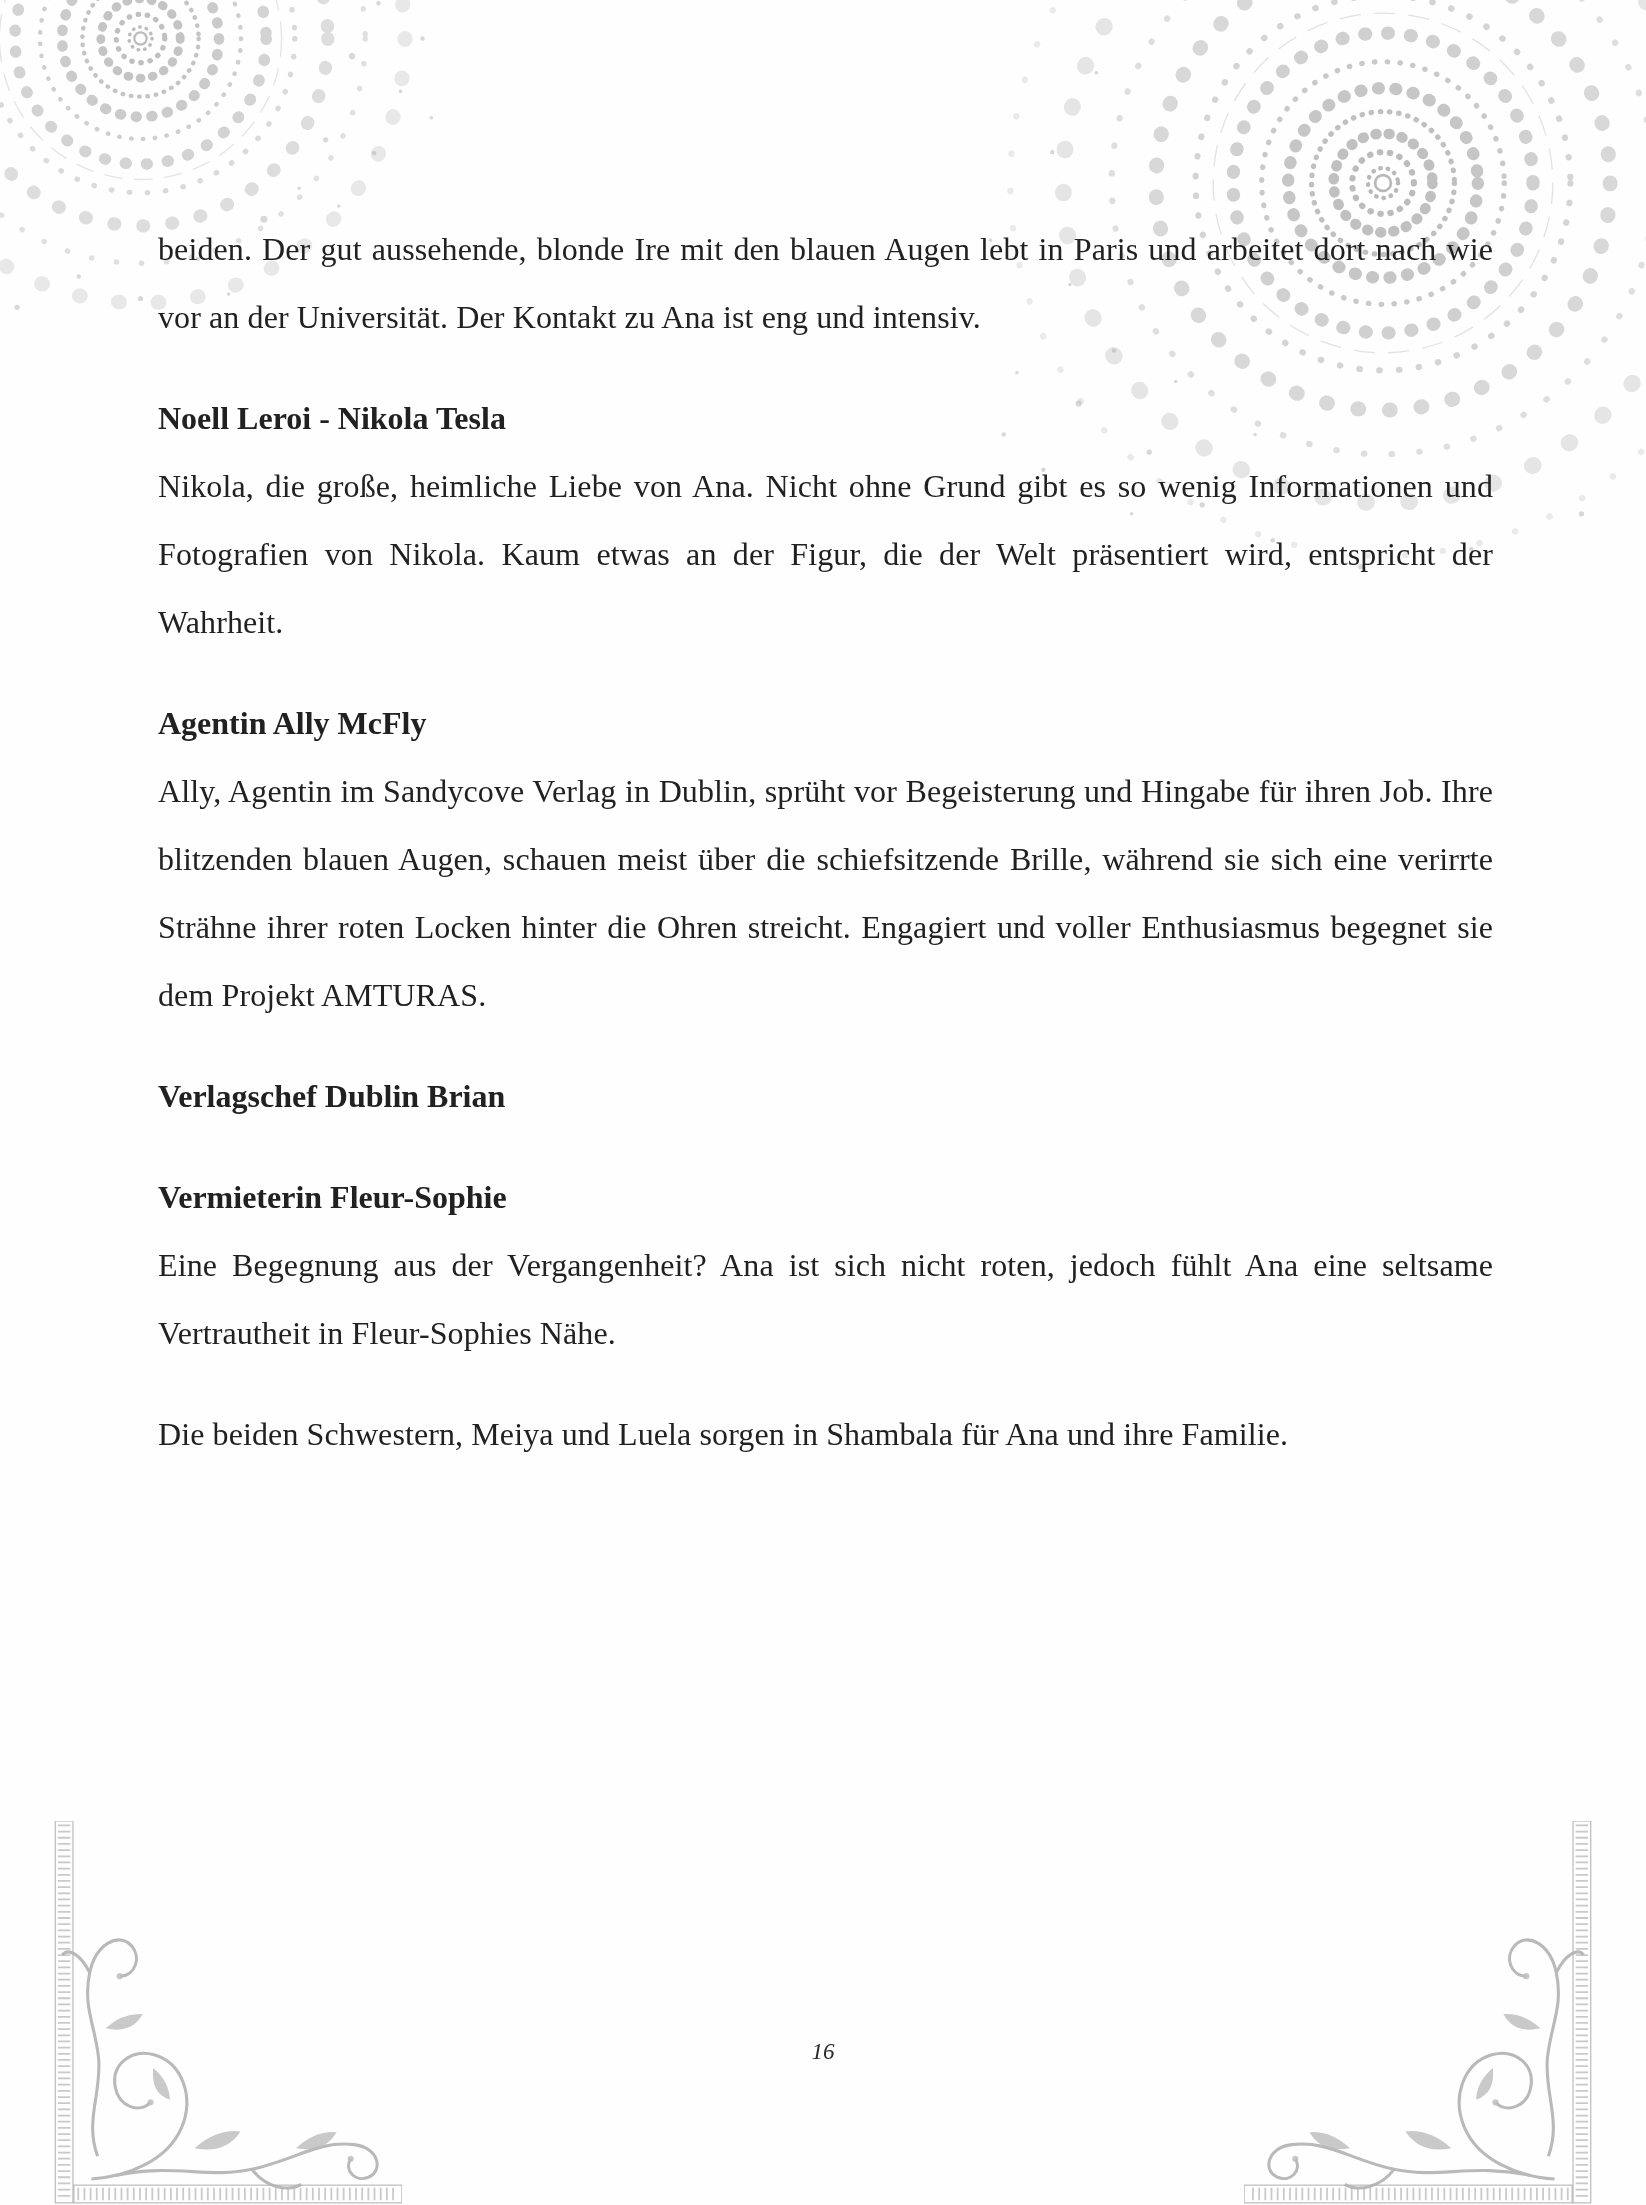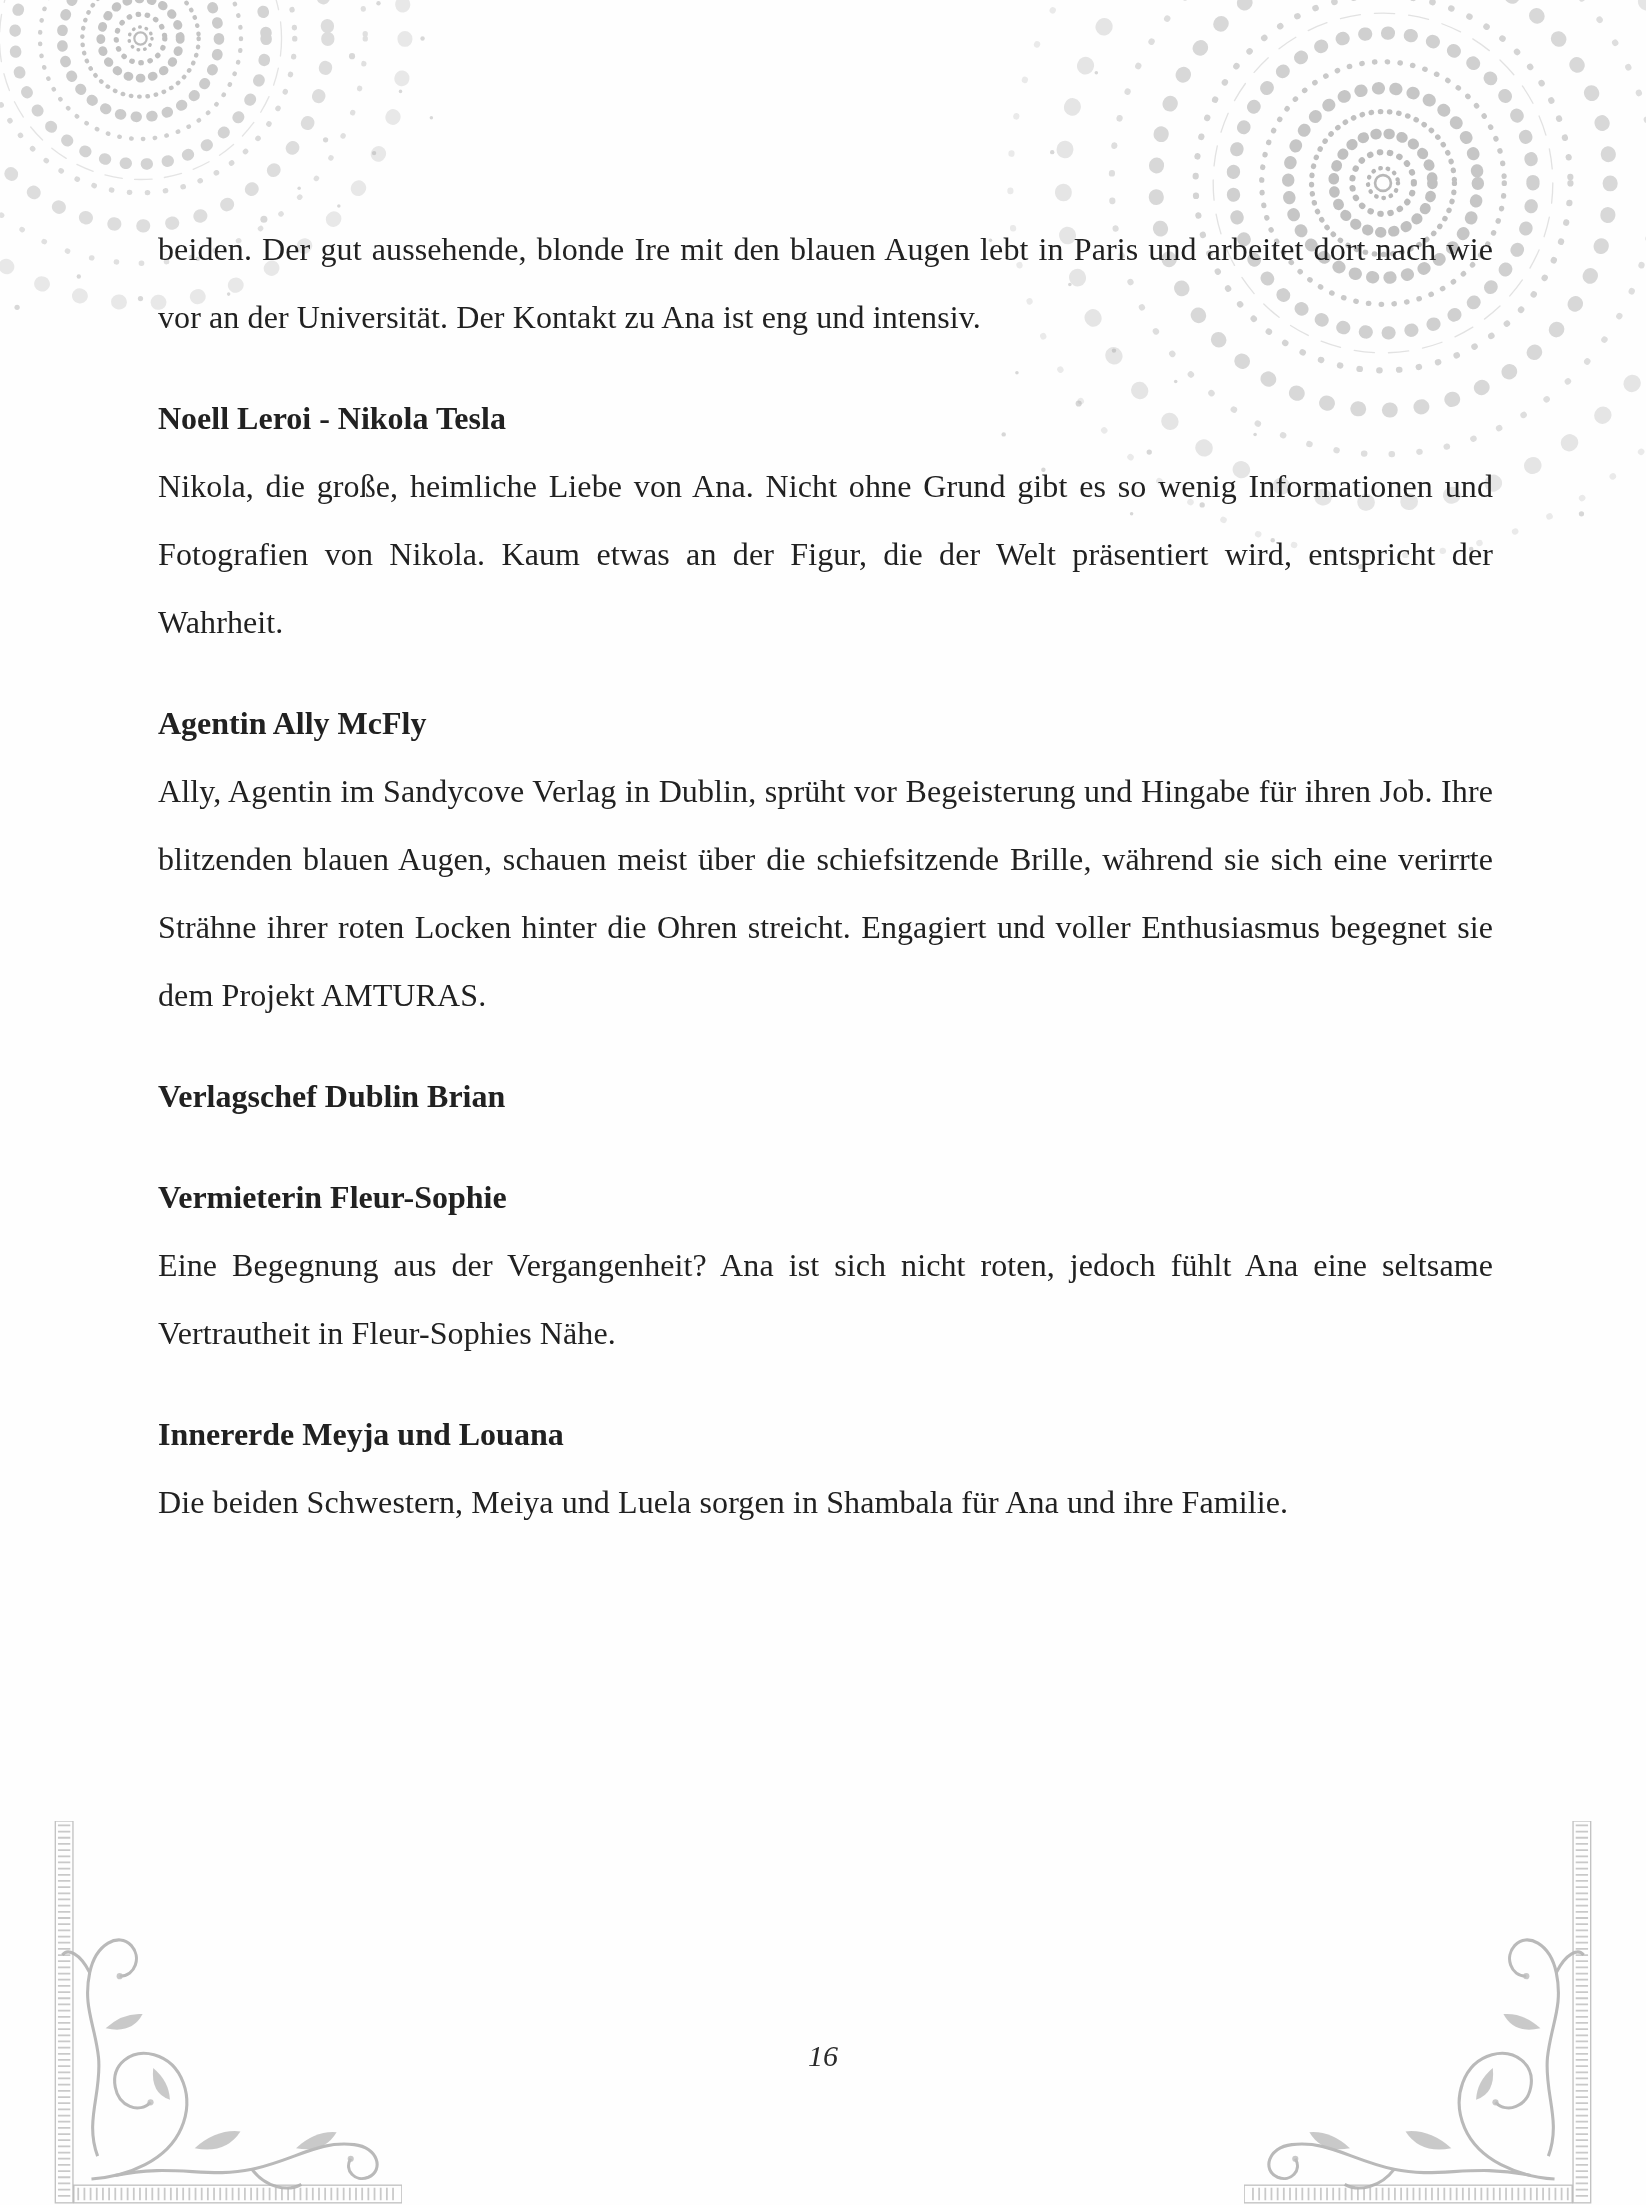--- a/index.html
+++ b/index.html
@@ -32,21 +32,21 @@
     line-height: 68px;
     text-align: left;
     font-weight: bold;
   }
   .section { margin-top: 33px; }
   .page-number {
     position: absolute;
     left: 0; right: 0;
     top: 2039px;
     text-align: center;
-    font-size: 30px;
+    font-size: 23px;
     font-style: italic;
     color: #2a2a2a;
   }
   .ornament { position: absolute; pointer-events: none; }
   .m-tl { left: -168px; top: -270px; }
   .m-tr { left: 964px; top: -236px; }
   .c-bl { left: 49px; top: 1821px; }
   .c-br { right: 49px; top: 1821px; transform: scaleX(-1); }
 </style>
 </head>
@@ -153,21 +153,20 @@
     <section class="section">
       <p class="heading">Verlagschef Dublin Brian</p>
     </section>
 
     <section class="section">
       <p class="heading">Vermieterin Fleur-Sophie</p>
       <p class="para">Eine Begegnung aus der Vergangenheit? Ana ist sich nicht roten, jedoch fühlt Ana eine seltsame Vertrautheit in Fleur-Sophies Nähe.</p>
     </section>
 
     <section class="section">
-      <p class="heading">Innererde Meyja und Louana</p>
       <p class="para">Die beiden Schwestern, Meiya und Luela sorgen in Shambala für Ana und ihre Familie.</p>
     </section>
 
   </main>
 
   <div class="page-number">16</div>
 
   <svg class="ornament c-bl" width="353" height="388" viewBox="0 0 800 880">
     <g fill="none" stroke="#b2b2b2">
       <rect x="14" y="0" width="40" height="866" stroke-width="3" opacity="0.8"></rect>

